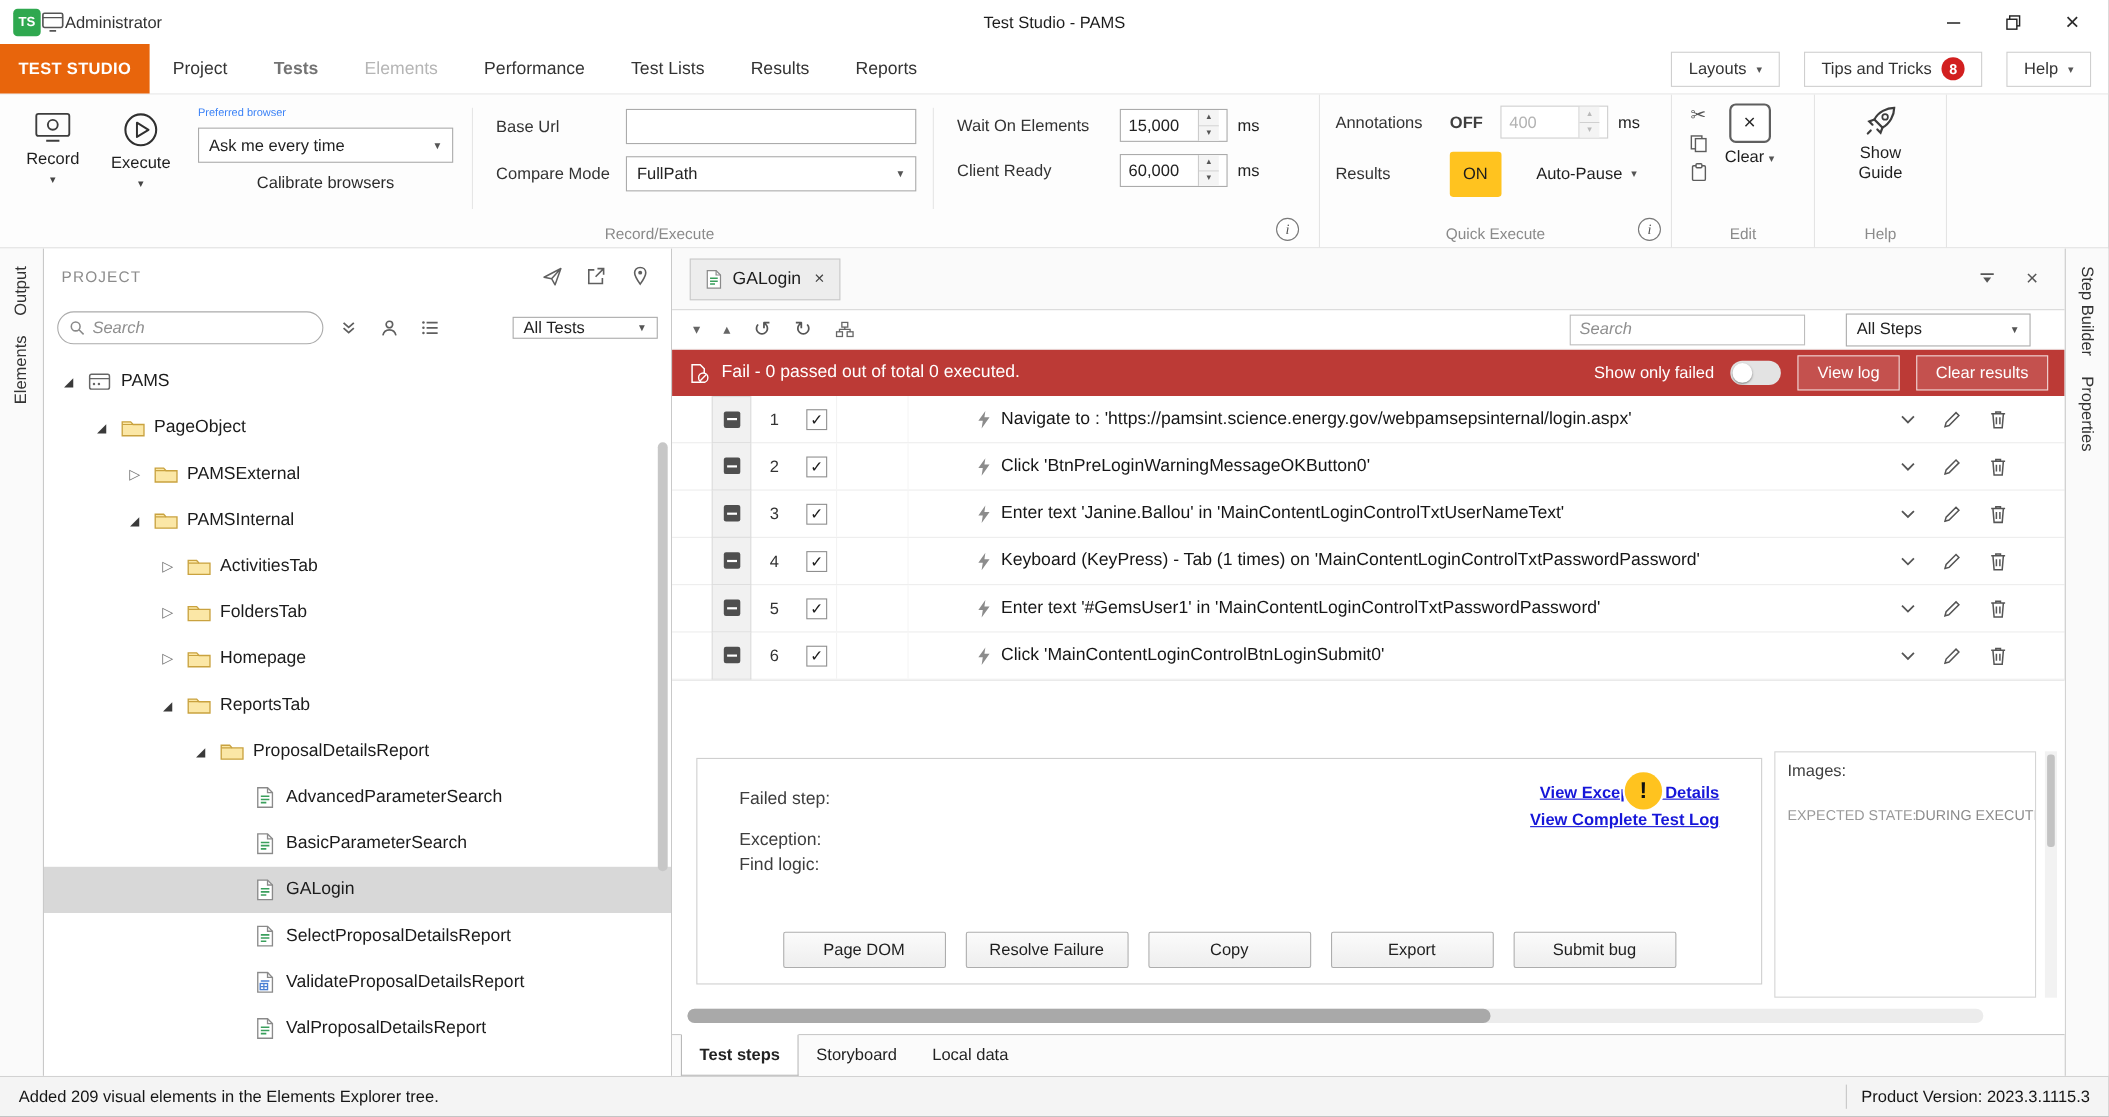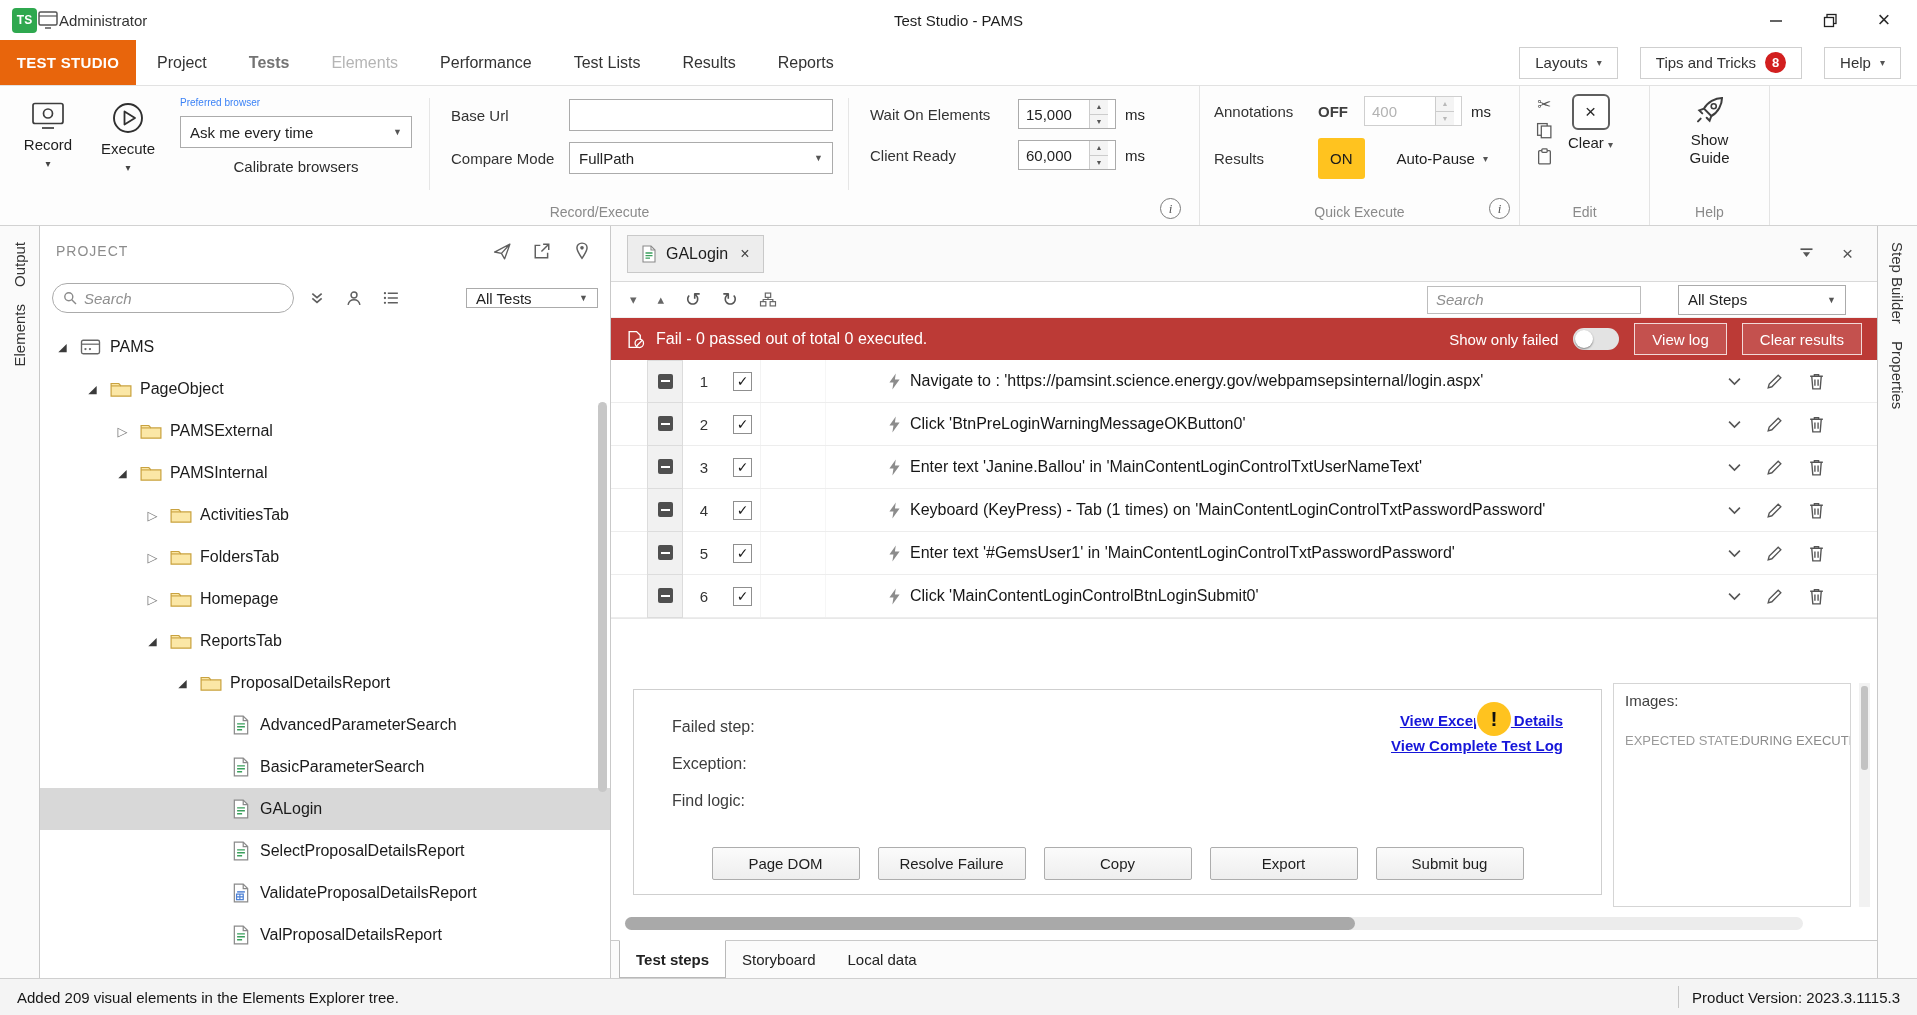--- a/index.html
+++ b/index.html
@@ -150,21 +150,21 @@
   .step-gap{width:128px;height:100%;flex:none;border-left:1px solid #F3F3F3;position:relative;}
   .step-gap::after{content:"";position:absolute;left:50%;top:0;bottom:0;width:1px;background:#F6F6F6;}
   .bolt{flex:none;margin-right:9px;display:flex;}
   .step-text{flex:1;min-width:0;white-space:nowrap;overflow:hidden;text-overflow:ellipsis;font-size:16px;color:#161616;}
   .step-actions{display:flex;align-items:center;gap:24px;margin:0 52px 0 16px;flex:none;}
   .act{display:flex;align-items:center;}
 
   .ed-lower{flex:1;position:relative;background:#fff;border-top:1px solid #E8E8E8;}
   .details-box{position:absolute;left:22px;top:70px;width:969px;height:206px;border:1px solid #CFCFCF;background:#fff;}
   .dlabel{position:absolute;left:38px;font-size:16px;color:#3D3D3D;}
-  .dl1{top:28px;} .dl2{top:65px;} .dl3{top:102px;}
+  .dl1{top:28px;} .dl2{top:65px;} .dl3{top:88px;}
   .dlinks{position:absolute;right:38px;top:22px;display:flex;flex-direction:column;align-items:flex-end;gap:8px;}
   .dlink{color:var(--link-blue);font-weight:bold;font-size:15px;text-decoration:underline;}
   .warn-badge{position:absolute;right:90px;top:12px;width:34px;height:34px;border-radius:50%;background:var(--warning-yellow);display:flex;align-items:center;justify-content:center;font-weight:bold;font-size:21px;color:#111;box-shadow:0 0 0 2px #fff;}
   .dbuttons{position:absolute;left:0;right:0;bottom:14px;display:flex;justify-content:center;gap:18px;}
   .dbtn{min-width:148px;height:33px;border:1px solid #ADADAD;border-radius:2px;background:linear-gradient(#FBFBFB,#EEEEEE);font-size:15px;color:#1e1e1e;display:flex;align-items:center;justify-content:center;padding:0 14px;}
   .images-panel{position:absolute;left:1002px;top:64px;width:238px;height:224px;border:1px solid #D5D5D5;padding:8px 11px;overflow:hidden;background:#fff;}
   .images-title{font-size:15px;color:#3f3f3f;}
   .img-labels{margin-top:24px;position:relative;height:16px;font-size:13px;color:#9A9A9A;white-space:nowrap;}
   .img-expected{position:absolute;left:0;top:0;}
   .img-during{position:absolute;left:116px;top:0;color:#8B8B8B;}

